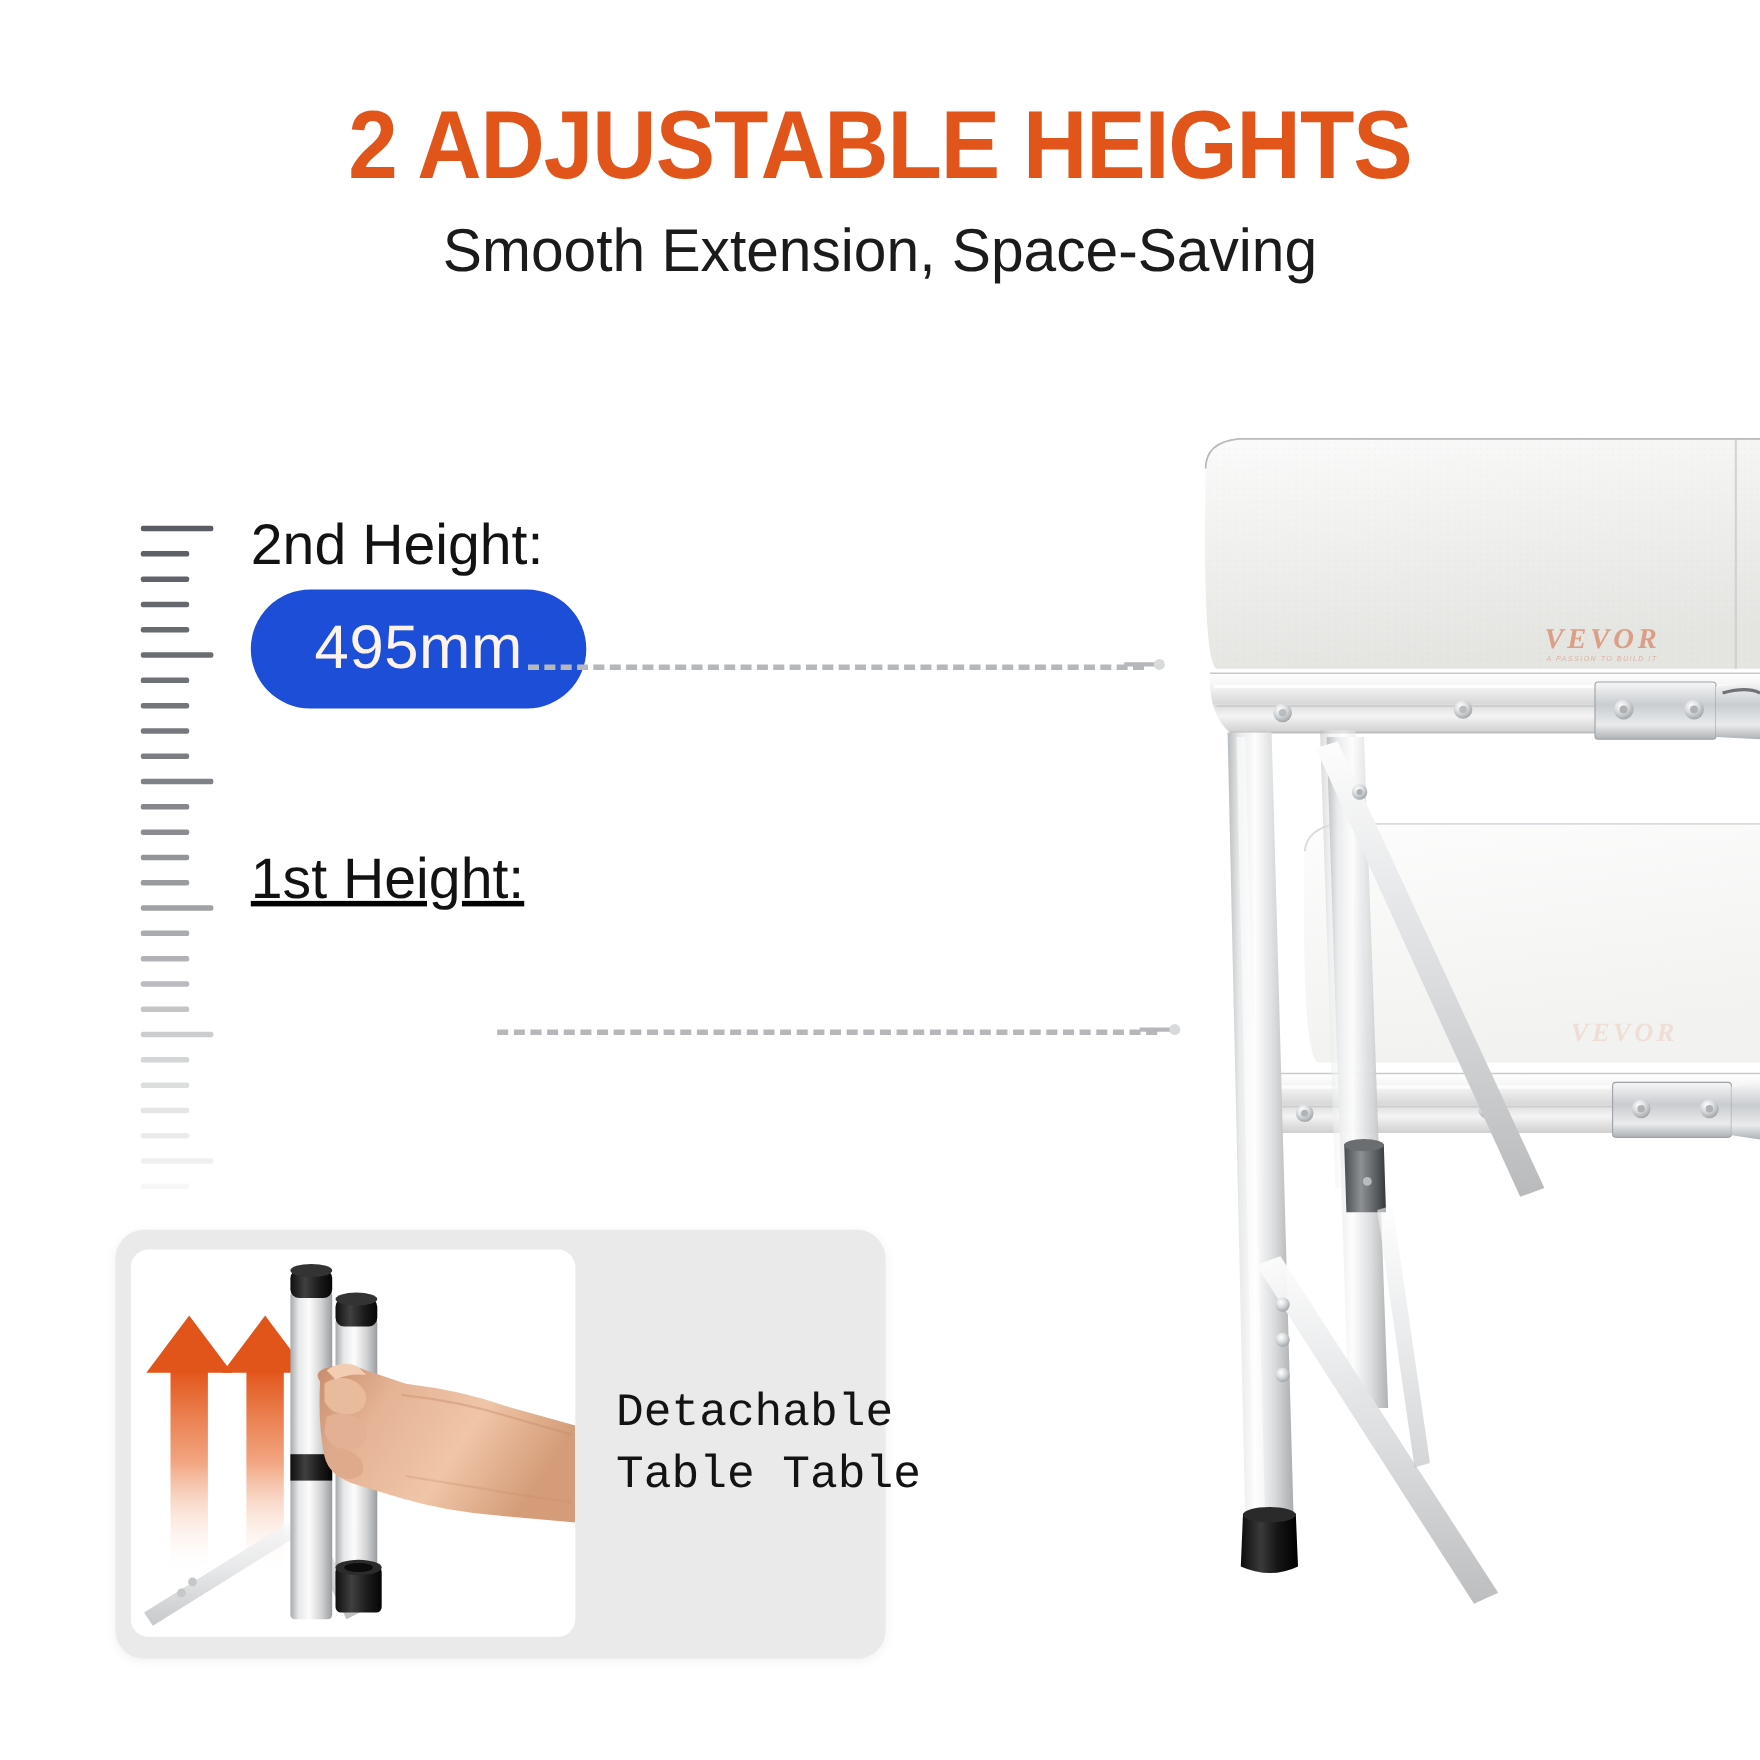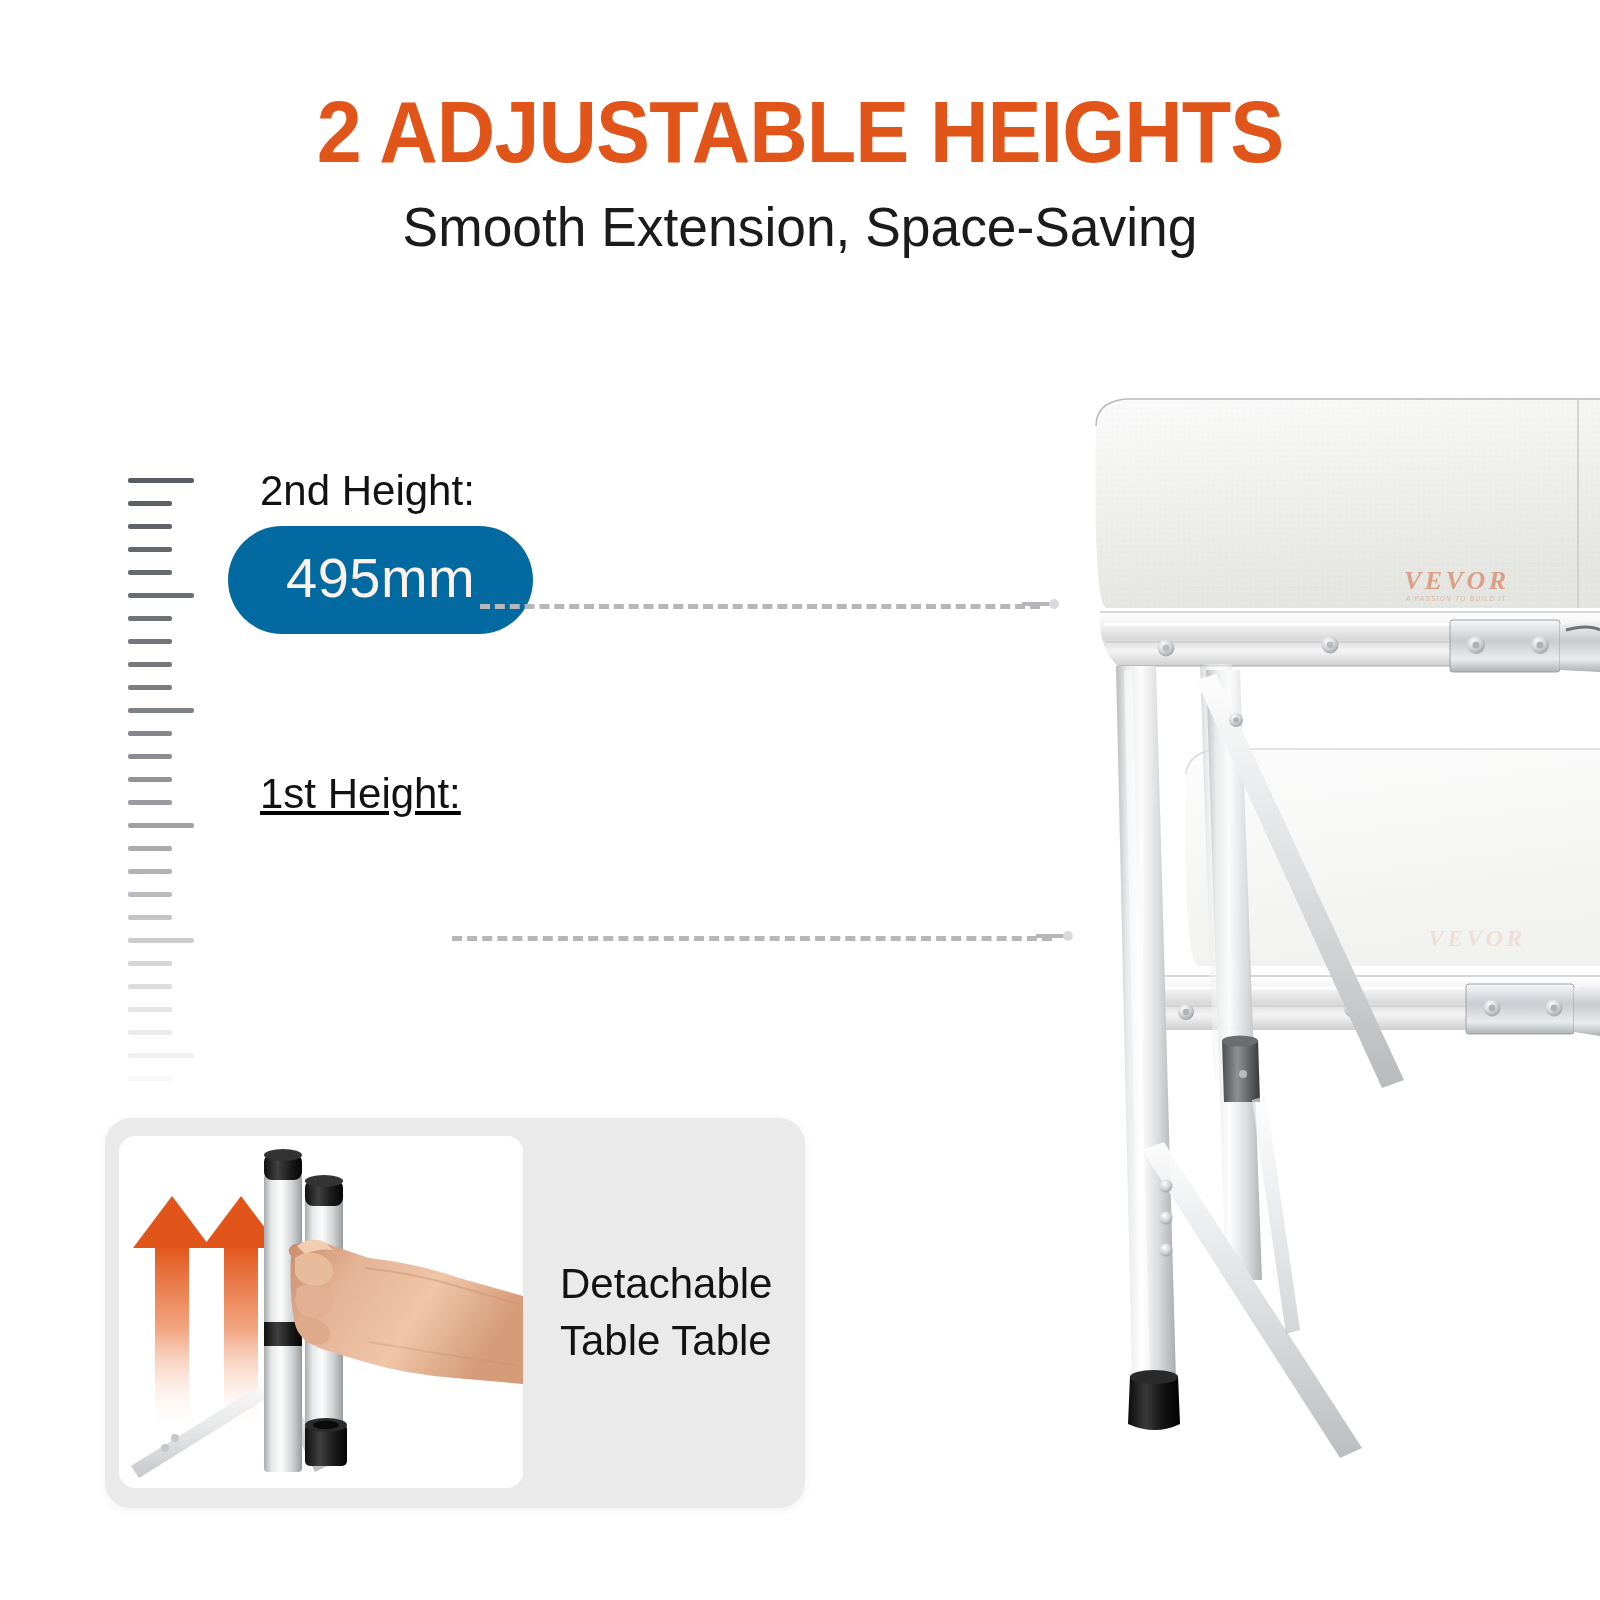--- a/index.html
+++ b/index.html
@@ -40,26 +40,26 @@
   .ruler { position:absolute; left:128px; top:478px; width:86px; height:600px; }
   .ruler .tick {
     position:absolute; left:0;
     height:5px; border-radius:2px;
     background:#5a5d63;
   }
 
   
   .callout { position:absolute; }
   .callout .label {
-    font-size:42px; color:#121212; line-height:1;
-    margin-left:32px; margin-bottom:14px; white-space:nowrap;
+    font-size:52px; color:#121212; line-height:1;
+    margin-bottom:14px; white-space:nowrap;
   }
   .pill {
     display:inline-block;
-    background:#0369a1;
+    background:#1d4ed8;
     color:#fdf3ec;
     border-radius:70px;
     font-size:56px;
     line-height:1;
     padding:24px 58px 28px 58px;
     white-space:nowrap;
     letter-spacing:0.5px;
   }
   .callout-2nd { left:228px; top:470px; }
   .callout-1st { left:228px; top:773px;text-decoration:underline; }
@@ -94,20 +94,21 @@
     border-radius:16px;
     overflow:hidden;
   }
   .inset-caption {
     position:absolute;
     left:455px; top:138px;
     font-size:42px;
     line-height:1.35;
     color:#131313;
     white-space:nowrap;
+    font-family:Liberation Mono, monospace;
   }
 </style>
 </head>
 <body>
 
 <div class="headline">2 ADJUSTABLE HEIGHTS</div>
 
 <div class="subheadline">Smooth Extension, Space-Saving</div>
 
 <div class="ruler">

